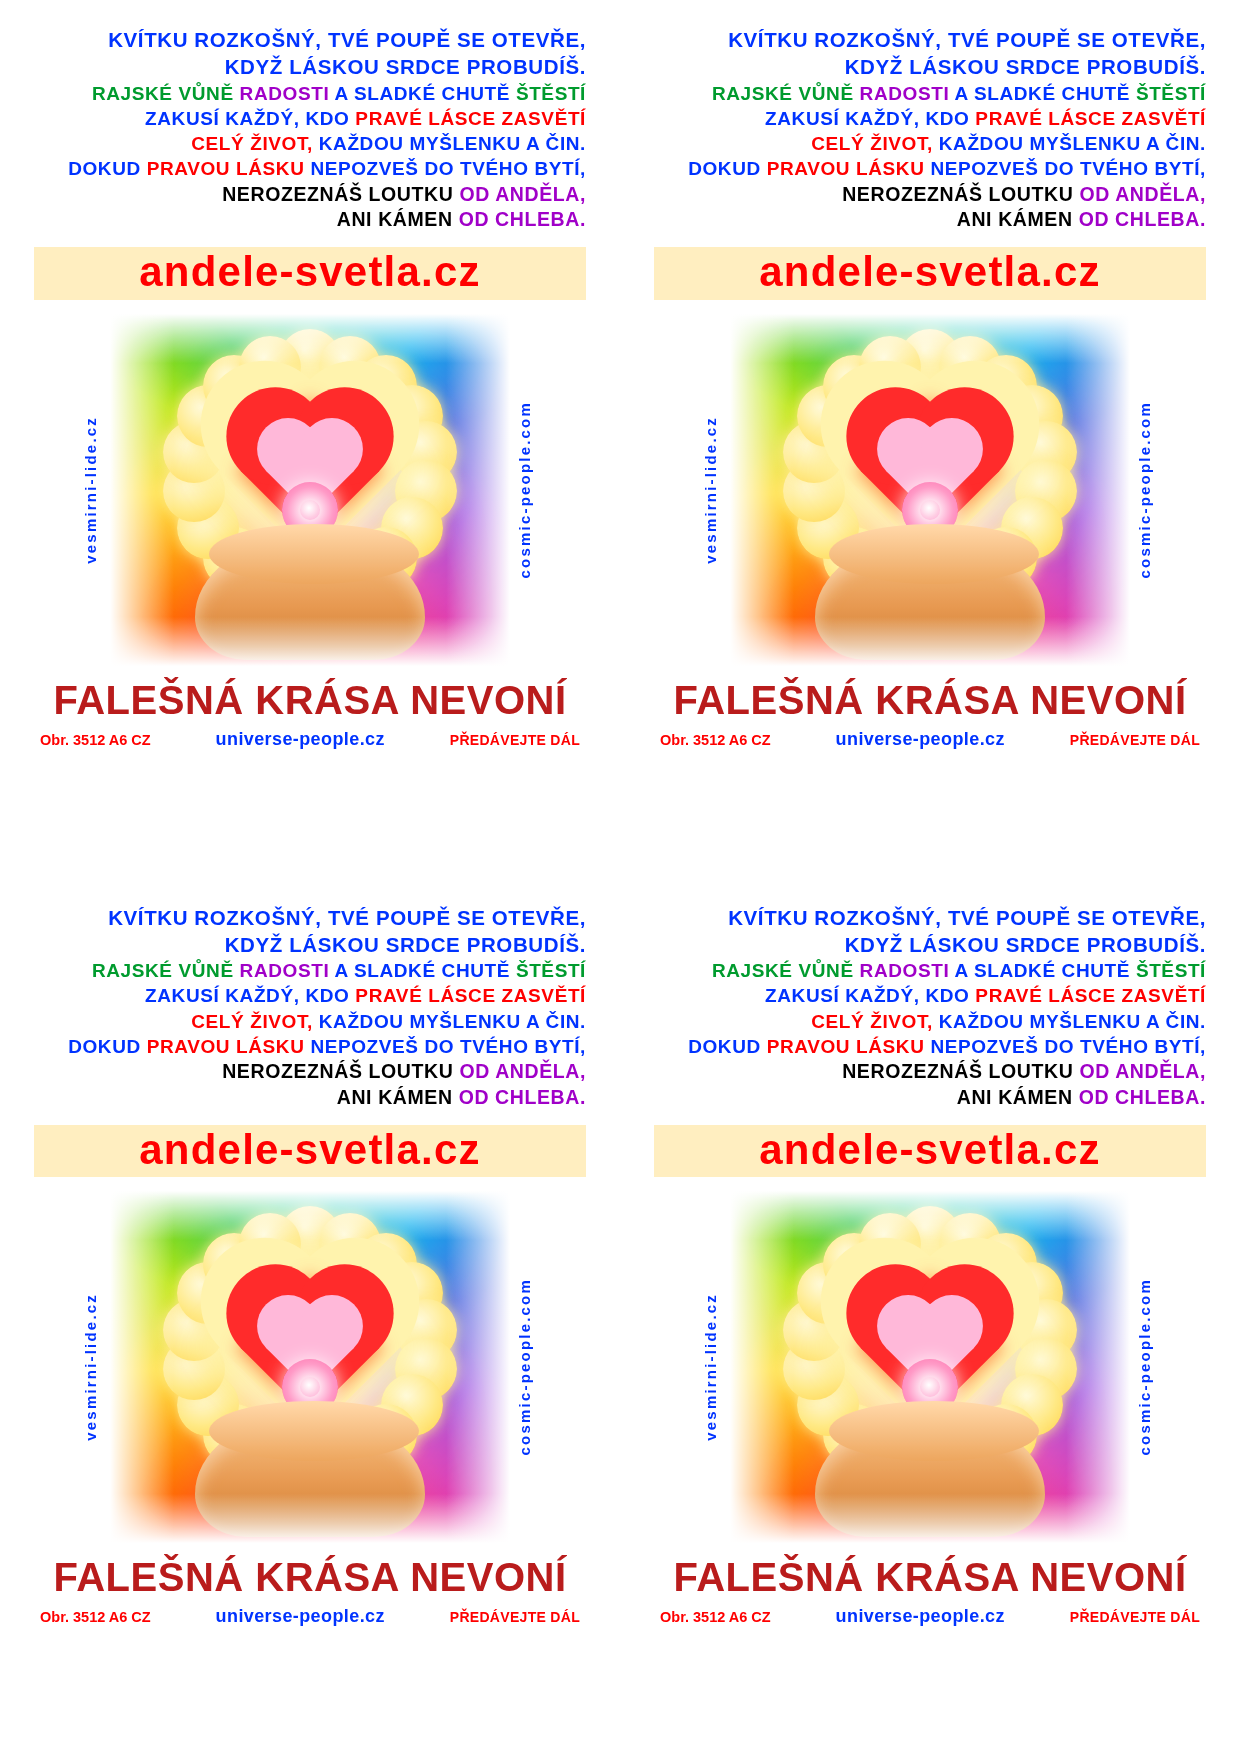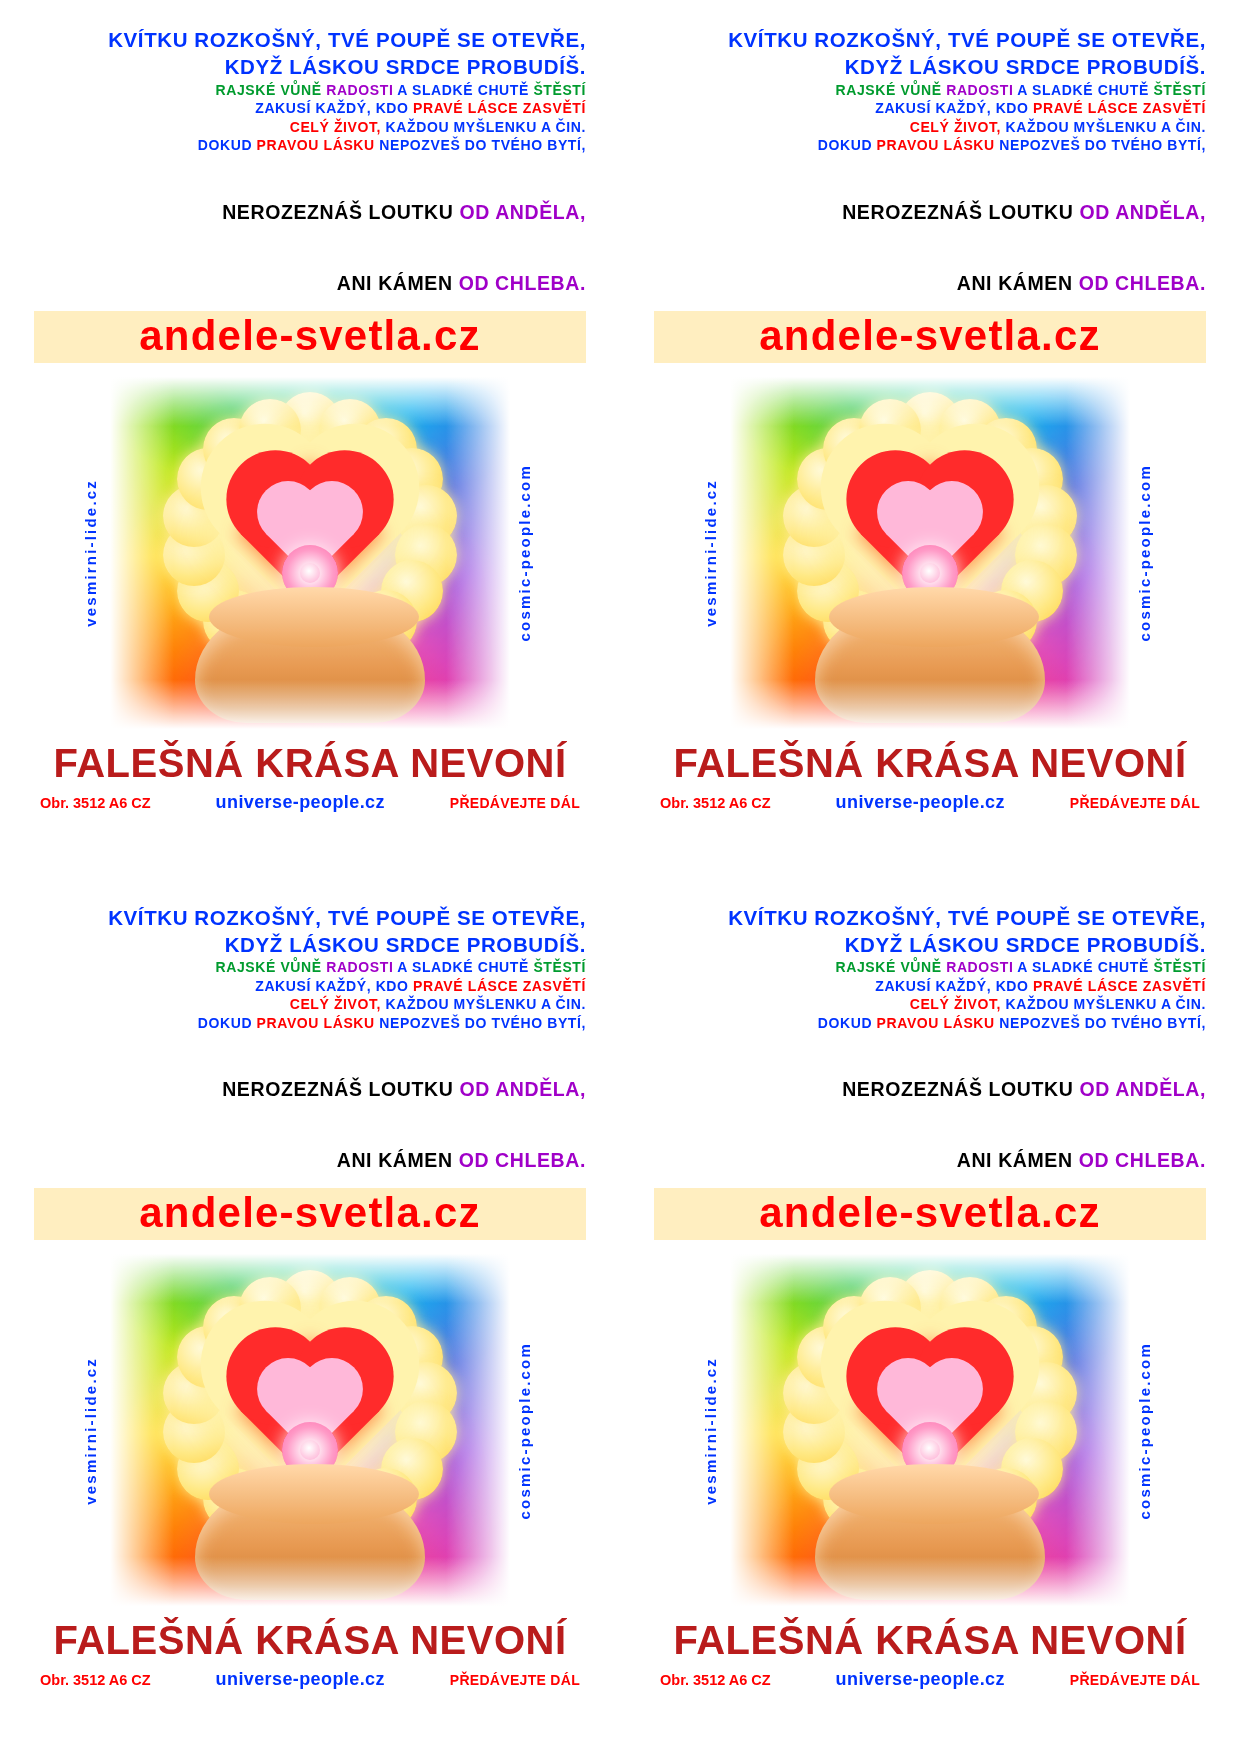--- a/index.html
+++ b/index.html
@@ -39,22 +39,22 @@
     font-weight: bold;
     letter-spacing: 0.6px;
     line-height: 1.33;
     font-size: 19.5px;
   }
   .verse .l {
     white-space: nowrap;
     display: block;
   }
   .verse .l1, .verse .l2 { font-size: 20.5px; }
-  .verse .l3, .verse .l4, .verse .l5, .verse .l6 { font-size: 14px; }
-  .verse .l7, .verse .l8 { font-size: 19.5px; margin-top: 45px; }
+  .verse .l3, .verse .l4, .verse .l5, .verse .l6 { font-size: 19px; }
+  .verse .l7, .verse .l8 { font-size: 19.5px; }
 
   
   .banner {
     margin-top: 14px;
     width: 100%;
     background: #ffeec0;
     text-align: center;
     padding: 3px 0 5px 0;
     box-sizing: border-box;
   }

